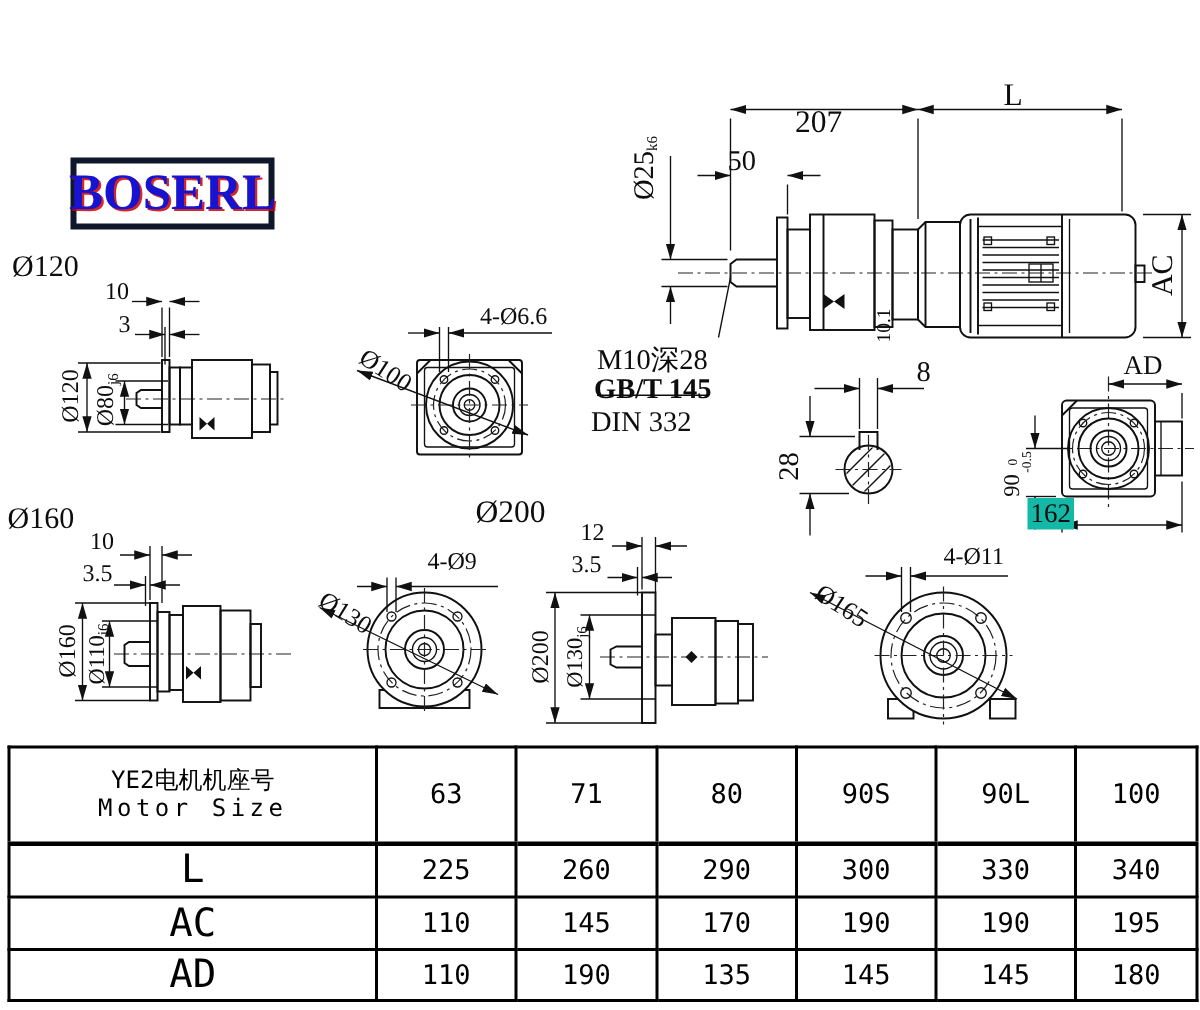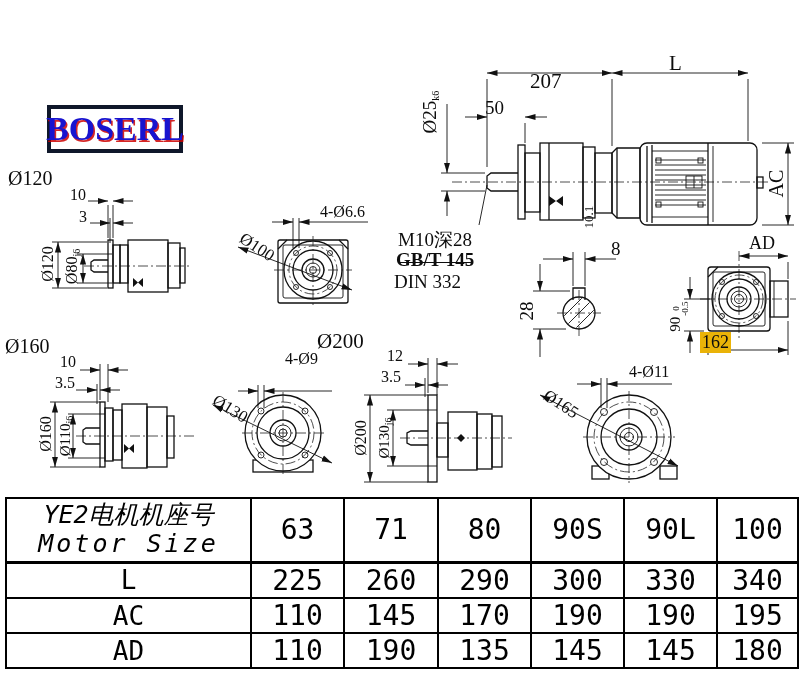--- a/index.html
+++ b/index.html
@@ -18,22 +18,22 @@
   .f17{font-size:17px;} .f16{font-size:16px;} .f15{font-size:15px;} .f13{font-size:13px;}
   .rot{transform:rotate(-90deg);text-align:center;}
   .diag{transform-origin:0 50%;}
   .ss{font-size:10px;vertical-align:-3px;}
   .tol{display:inline-flex;flex-direction:column;font-size:9px;line-height:9px;vertical-align:1px;margin-left:1px;}
   .ul{border-bottom:1.6px solid #0d0d0d;padding-bottom:12px;}
   
   table.spec{position:absolute;left:5px;top:497px;width:792px;border-collapse:collapse;
         table-layout:fixed;font-family:"DejaVu Sans Mono","Liberation Mono",monospace;color:#000;}
   table.spec td{border:2px solid #000;text-align:center;vertical-align:middle;padding:0;}
-  td.hdr{font-size:25px;line-height:1.15;font-style:italic;}
-  td.num{font-size:28px;}
+  td.hdr{font-size:16px;line-height:1.15;}
+  td.num{font-size:18px;}
   td.rowlab{font-size:26px;}
   tr.hrow td{border-bottom:3px solid #000;}
   .mono-sp{letter-spacing:3px;}
   svg{position:absolute;left:0;top:0;}
   svg .o{fill:none;stroke:#111;stroke-width:1.3px;}
   svg .t{fill:none;stroke:#111;stroke-width:0.9px;}
   svg .cl{fill:none;stroke:#222;stroke-width:0.8px;stroke-dasharray:10 3 2 3;}
 </style>
 </head>
 <body>
@@ -316,39 +316,39 @@
   <span class="dim f19" style="left:394px;top:271px;">DIN 332</span>
 
   <span class="dim f19" style="left:611px;top:238px;">8</span>
   <span class="dim f19 rot" style="left:512px;top:300px;width:30px;">28</span>
 
   <span class="dim f18" style="left:749px;top:233px;">AD</span>
   <span class="dim f15 rot" style="left:656px;top:305px;width:44px;"><span>90</span><span class="tol">
         <span>0</span>
         <span>-0.5</span>
       </span></span>
-  <span class="dim f18" style="left:700px;top:332px;background:#eab308;padding:0 2px;">162</span>
+  <span class="dim f18" style="left:685px;top:332px;background:#14b8a6;padding:0 2px;">162</span>
 
   <span class="dim f20" style="left:8px;top:167px;">Ø120</span>
   <span class="dim f16" style="left:70px;top:186px;">10</span>
   <span class="dim f16" style="left:79px;top:208px;">3</span>
   <span class="dim f16 rot" style="left:23px;top:255px;width:50px;">Ø120</span>
   <span class="dim f16 rot" style="left:45px;top:257px;width:54px;"><span>Ø80</span><span class="ss">j6</span></span>
 
   <span class="dim f16" style="left:320px;top:203px;">4-Ø6.6</span>
   <span class="dim f17 diag" style="left:241px;top:227px;transform:rotate(33deg);">Ø100</span>
 
   <span class="dim f20" style="left:5px;top:335px;">Ø160</span>
   <span class="dim f16" style="left:60px;top:353px;">10</span>
   <span class="dim f16" style="left:55px;top:374px;">3.5</span>
   <span class="dim f16 rot" style="left:21px;top:425px;width:50px;">Ø160</span>
   <span class="dim f15 rot" style="left:37px;top:427px;width:58px;"><span>Ø110</span><span class="ss">j6</span></span>
 
   <span class="dim f21" style="left:317px;top:329px;">Ø200</span>
-  <span class="dim f16" style="left:285px;top:350px;text-align:center;">4-Ø9</span>
+  <span class="dim f16" style="left:285px;top:366px;text-align:center;">4-Ø9</span>
   <span class="dim f17 diag" style="left:214px;top:389px;transform:rotate(32deg);">Ø130</span>
   <span class="dim f16" style="left:387px;top:347px;">12</span>
   <span class="dim f16" style="left:381px;top:368px;">3.5</span>
   <span class="dim f16 rot" style="left:336px;top:429px;width:50px;">Ø200</span>
   <span class="dim f15 rot" style="left:356px;top:429px;width:58px;"><span>Ø130</span><span class="ss">j6</span></span>
 
   <span class="dim f16" style="left:629px;top:363px;">4-Ø11</span>
   <span class="dim f17 diag" style="left:545px;top:384px;transform:rotate(33deg);">Ø165</span>
 
   <table class="spec">

